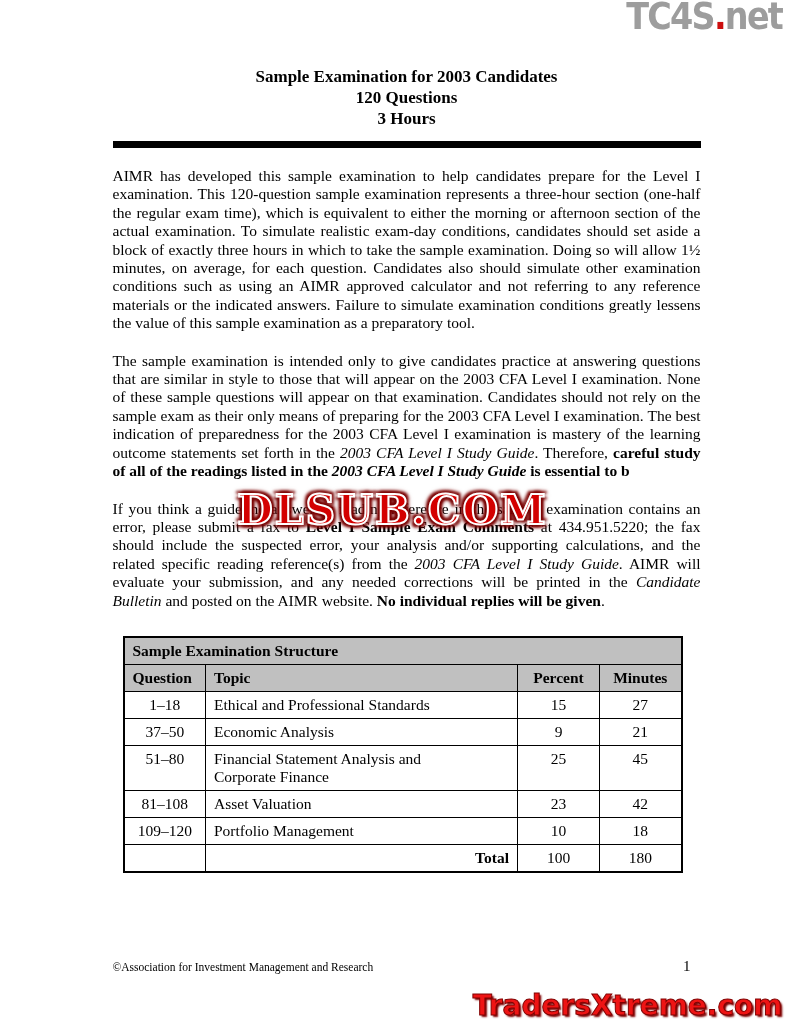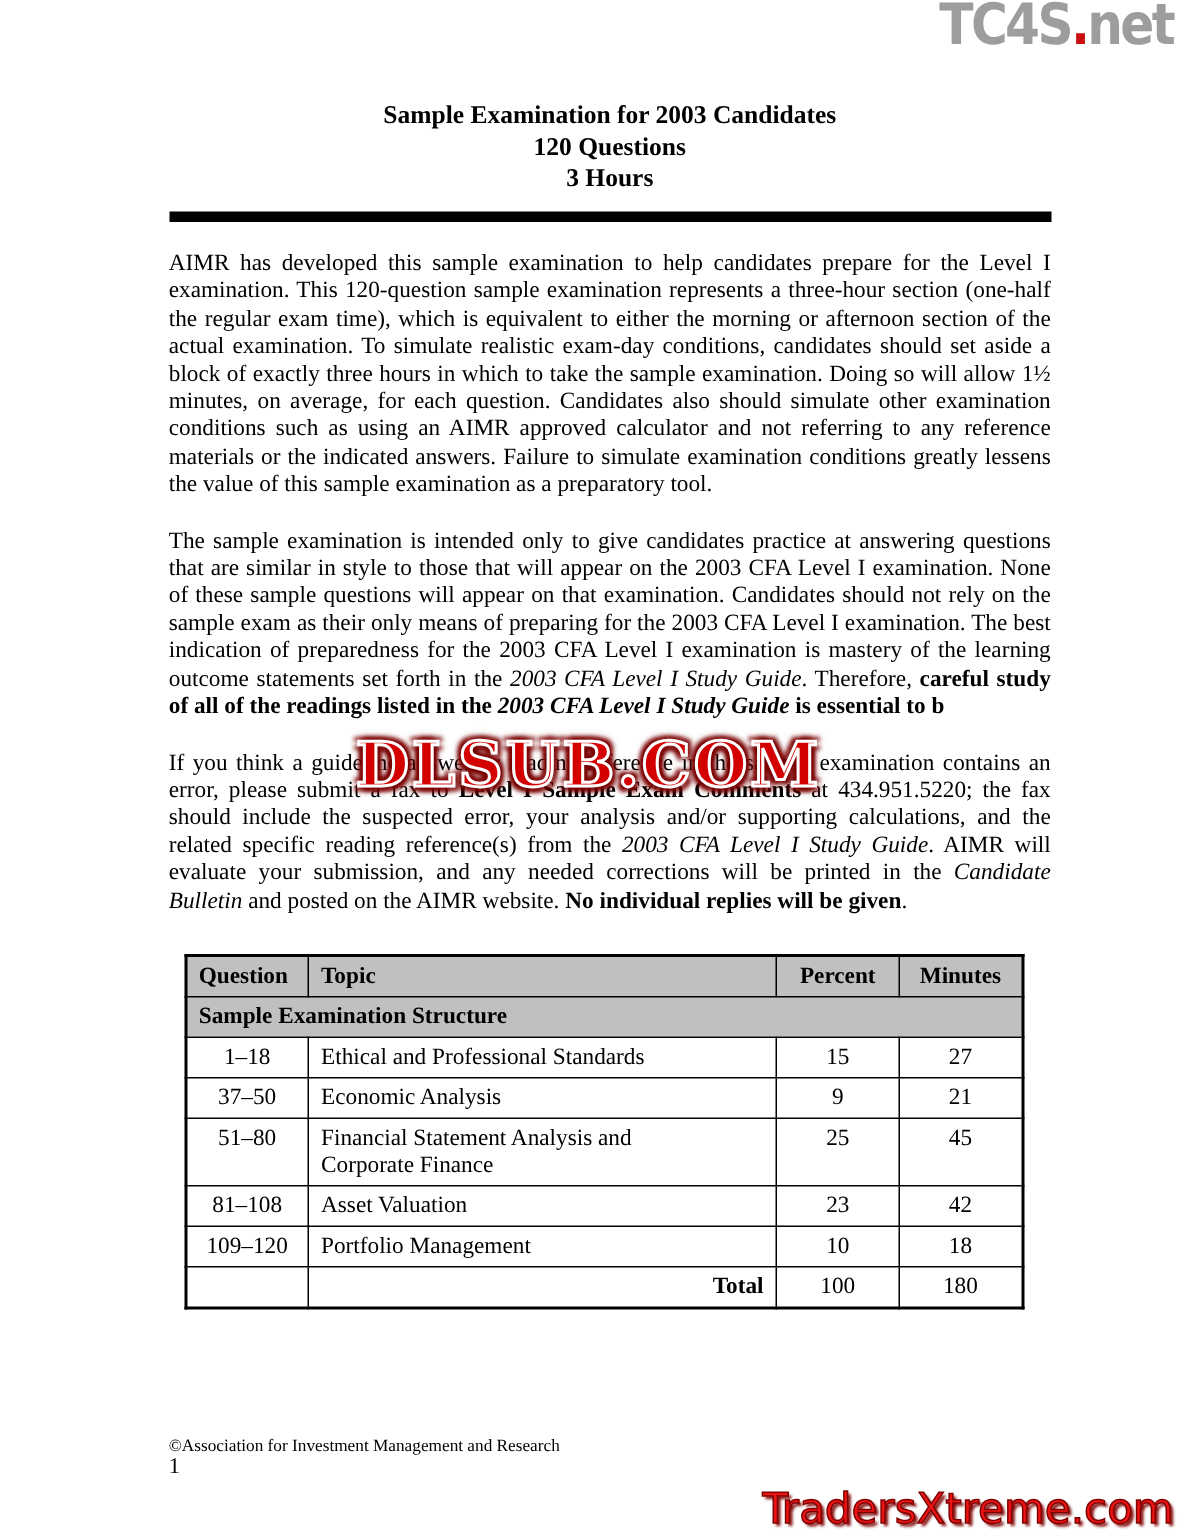--- a/index.html
+++ b/index.html
@@ -69,30 +69,30 @@
   .tbl-title { font-weight: bold; text-align: left; }
   .exam-table th { font-weight: bold; text-align: left; }
   .exam-table th.th-c { text-align: center; }
   .exam-table td.c { text-align: center; }
   .exam-table td.topic { white-space: pre-line; }
   .exam-table td.total-label { text-align: right; font-weight: bold; }
 
   
   .footer {
     position: absolute; left: 110px; right: 98px; top: 958px;
-    display: flex; justify-content: space-between; align-items: baseline; flex-direction: column;
+    display: flex; justify-content: space-between; align-items: baseline;
   }
   .copyright { font-size: 11.5px; }
   .page-num { font-size: 15px; }
 
   
   .wm-bottom {
     position: absolute; right: 6px; bottom: 2px;
     font-family: "DejaVu Sans", sans-serif;
-    font-weight: normal; font-size: 28px; letter-spacing: 0px;
+    font-weight: bold; font-size: 28px; letter-spacing: 0px;
     color: #ee1414;
     -webkit-text-stroke: 1px #7e0000;
     text-shadow: 2px 2px 2px #7e0000;
     white-space: nowrap;
   }
 </style>
 </head>
 <body>
 
 <div class="page">
@@ -115,27 +115,27 @@
 
     <table class="exam-table">
       <colgroup>
         <col style="width:82px">
           <col style="width:312px">
           <col style="width:82px">
           <col style="width:82px">
       </colgroup>
       <tbody>
         <tr class="gray">
+          <td colspan="4" class="tbl-title">Sample Examination Structure</td>
+        </tr>
+        <tr class="gray">
           <th>Question</th>
           <th>Topic</th>
           <th class="th-c">Percent</th>
           <th class="th-c">Minutes</th>
-        </tr>
-        <tr class="gray">
-          <td colspan="4" class="tbl-title">Sample Examination Structure</td>
         </tr>
         <tr>
           <td class="c">1–18</td>
           <td class="topic">Ethical and Professional Standards</td>
           <td class="c">15</td>
           <td class="c">27</td>
         </tr>
         <tr>
           <td class="c">37–50</td>
           <td class="topic">Economic Analysis</td>

